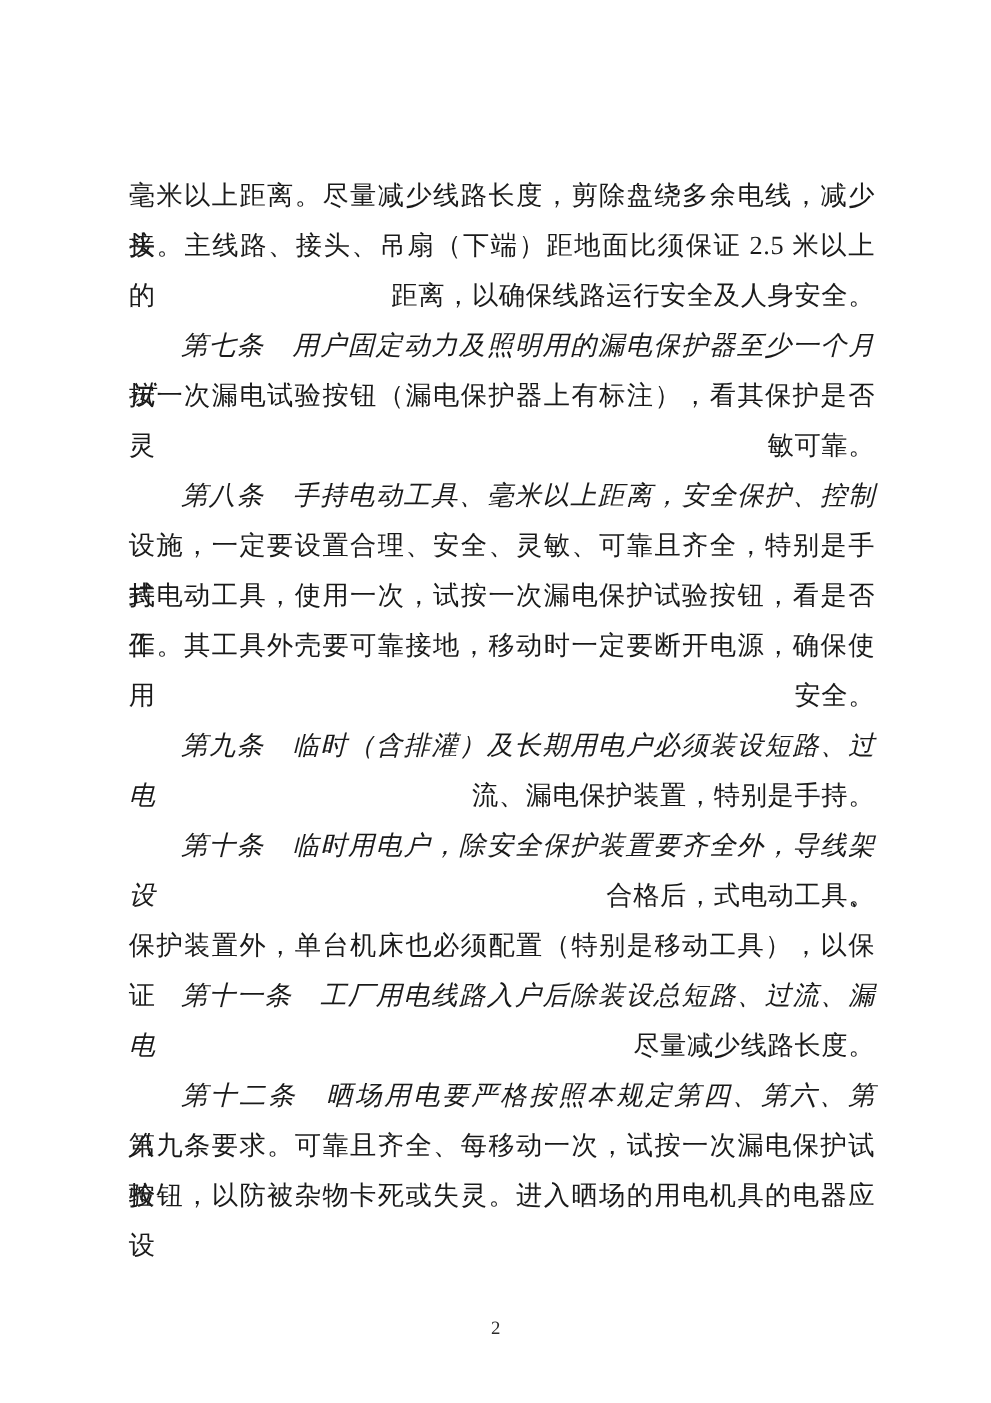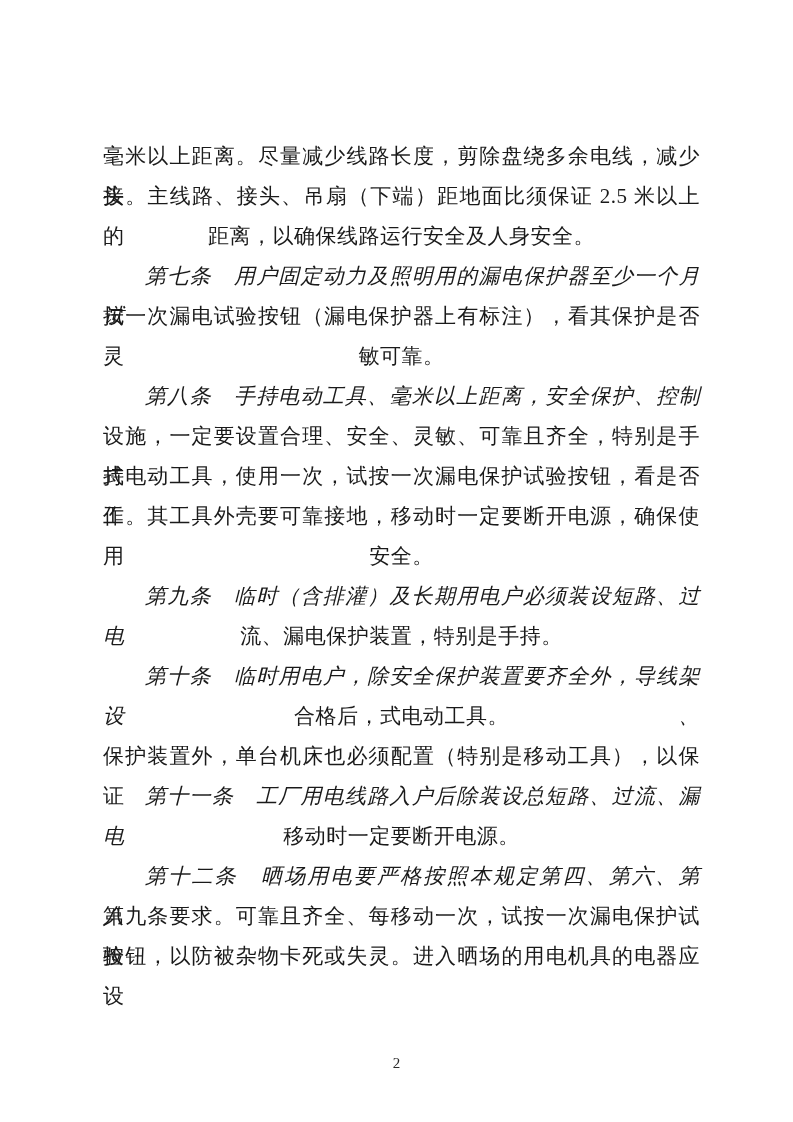--- a/index.html
+++ b/index.html
@@ -21,21 +21,21 @@
     position: absolute;
     left: 103px;
     top: 116px;
     width: 597px;
   }
   .line {
     height: 40px;
     line-height: 40px;
     font-size: 21px;
     letter-spacing: 0.5px;
-    text-align: center;
+    text-align: right;
   }
   .line.j {
     text-align: justify;
     text-align-last: justify;
   }
   .line.indent {
     text-indent: 42px;
     font-style: italic;
   }
   .page-number {
@@ -64,19 +64,19 @@
       <div class="line j">设施，一定要设置合理、安全、灵敏、可靠且齐全，特别是手持</div>
       <div class="line j">式电动工具，使用一次，试按一次漏电保护试验按钮，看是否工</div>
       <div class="line j">作。其工具外壳要可靠接地，移动时一定要断开电源，确保使用</div>
       <div class="line">安全。</div>
       <div class="line j indent">第九条　临时（含排灌）及长期用电户必须装设短路、过电</div>
       <div class="line">流、漏电保护装置，特别是手持。</div>
       <div class="line j indent">第十条　临时用电户，除安全保护装置要齐全外，导线架设、</div>
       <div class="line">合格后，式电动工具。</div>
       <div class="line j">保护装置外，单台机床也必须配置（特别是移动工具），以保证</div>
       <div class="line j indent">第十一条　工厂用电线路入户后除装设总短路、过流、漏电</div>
-      <div class="line">移动时一定要断开电源。</div>
+      <div class="line">尽量减少线路长度。</div>
       <div class="line j indent">第十二条　晒场用电要严格按照本规定第四、第六、第八、</div>
       <div class="line j">第九条要求。可靠且齐全、每移动一次，试按一次漏电保护试验</div>
       <div class="line j">按钮，以防被杂物卡死或失灵。进入晒场的用电机具的电器应设</div>
     </div>
   <div class="page-number">2</div>
 </div>
 
 </body></html>

